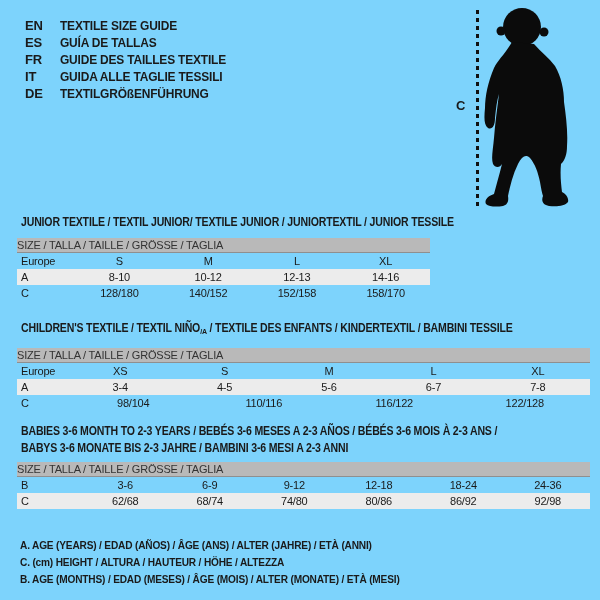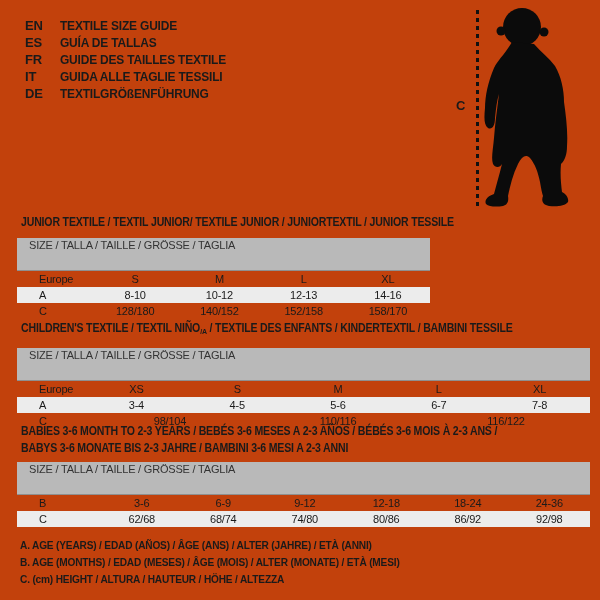--- a/index.html
+++ b/index.html
@@ -1,17 +1,17 @@
 <!DOCTYPE html>
 <html><head>
 <meta charset="utf-8">
 <style>
   html,body{margin:0;padding:0;background:#fff;}
   .page{
-    position:relative;width:600px;height:600px;background:#c2410c;overflow:hidden;
+    position:relative;width:600px;height:600px;background:#7dd3fc;overflow:hidden;
     font-family:"Liberation Sans","DejaVu Sans",sans-serif;color:#1a1a1a;letter-spacing:-0.2px;
   }
   .squeeze{display:inline-block;transform:scaleX(0.88);transform-origin:0 50%;white-space:nowrap;}
   .squeeze92{display:inline-block;transform:scaleX(0.92);transform-origin:0 50%;white-space:nowrap;}
 
   
   .lang-list{position:absolute;left:25px;top:17px;}
   .lang-row{display:flex;line-height:17px;font-size:13px;font-weight:bold;}
   .lang-code{width:35px;flex:0 0 35px;}
 
@@ -23,27 +23,27 @@
     background:repeating-linear-gradient(to bottom,#111 0 4px,transparent 4px 8px);
   }
   .baby-svg{position:absolute;left:31px;top:6px;}
 
   
   .section-title{position:absolute;font-size:12px;font-weight:bold;line-height:14px;}
   .section-title.two-line{line-height:17px;}
 
   .tbl{position:absolute;font-size:11px;}
   .tbl-header{
-    height:33px;line-height:15px;padding-left:12px;color:#333;
+    height:15px;line-height:15px;padding-left:0;color:#333;
     border-bottom:1px solid #8f8f8f;box-sizing:border-box;
   }
   .tbl-row{display:flex;height:16px;line-height:16px;}
   .tbl-row.striped{background:#ececec;}
   .cell{flex:1;text-align:center;}
-  .cell.label{text-align:left;padding-left:4px;flex:0 0 auto;margin-left:18px;}
+  .cell.label{text-align:left;padding-left:4px;flex:0 0 auto;}
   .tbl-junior{left:17px;top:238px;width:413px;}
   .tbl-junior .cell.label{width:54px;}
   .tbl-children{left:17px;top:348px;width:573px;}
   .tbl-children .cell.label{width:47px;}
   .tbl-babies{left:17px;top:462px;width:573px;}
   .tbl-babies .cell.label{width:62px;}
 
   .title-junior{left:21px;top:215px;}
   .title-children{left:21px;top:321px;}
   .title-babies{left:21px;top:423px;}
@@ -165,20 +165,21 @@
         <div class="cell">4-5</div>
         <div class="cell">5-6</div>
         <div class="cell">6-7</div>
         <div class="cell">7-8</div>
       </div>
       <div class="tbl-row">
         <div class="cell label">C</div>
         <div class="cell">98/104</div>
         <div class="cell">110/116</div>
         <div class="cell">116/122</div>
+        <div class="cell">122/128</div>
       </div>
     </div>
 
   <div class="section-title title-babies two-line">
     <div><span class="squeeze">BABIES 3-6 MONTH TO 2-3 YEARS / BEBÉS 3-6 MESES A 2-3 AÑOS / BÉBÉS 3-6 MOIS À 2-3 ANS /</span></div>
     <div><span class="squeeze">BABYS 3-6 MONATE BIS 2-3 JAHRE / BAMBINI 3-6 MESI A 2-3 ANNI</span></div>
   </div>
   <div class="tbl tbl-babies">
       <div class="tbl-header" style="background: rgb(185, 185, 185);">SIZE / TALLA / TAILLE / GRÖSSE / TAGLIA</div>
       <div class="tbl-row">
@@ -199,20 +200,20 @@
         <div class="cell">86/92</div>
         <div class="cell">92/98</div>
       </div>
     </div>
 
   <div class="footnotes">
     <div class="footnote-line">
       <span class="squeeze">A. AGE (YEARS) / EDAD (AÑOS) / ÂGE (ANS) / ALTER (JAHRE) / ETÀ (ANNI)</span>
     </div>
     <div class="footnote-line">
+      <span class="squeeze">C. (cm) HEIGHT / ALTURA / HAUTEUR / HÖHE / ALTEZZA</span>
+    </div>
+    <div class="footnote-line">
       <span class="squeeze">B. AGE (MONTHS) / EDAD (MESES) / ÂGE (MOIS) / ALTER (MONATE) / ETÀ (MESI)</span>
     </div>
-    <div class="footnote-line">
-      <span class="squeeze">C. (cm) HEIGHT / ALTURA / HAUTEUR / HÖHE / ALTEZZA</span>
-    </div>
   </div>
 
 </div>
 
 </body></html>

